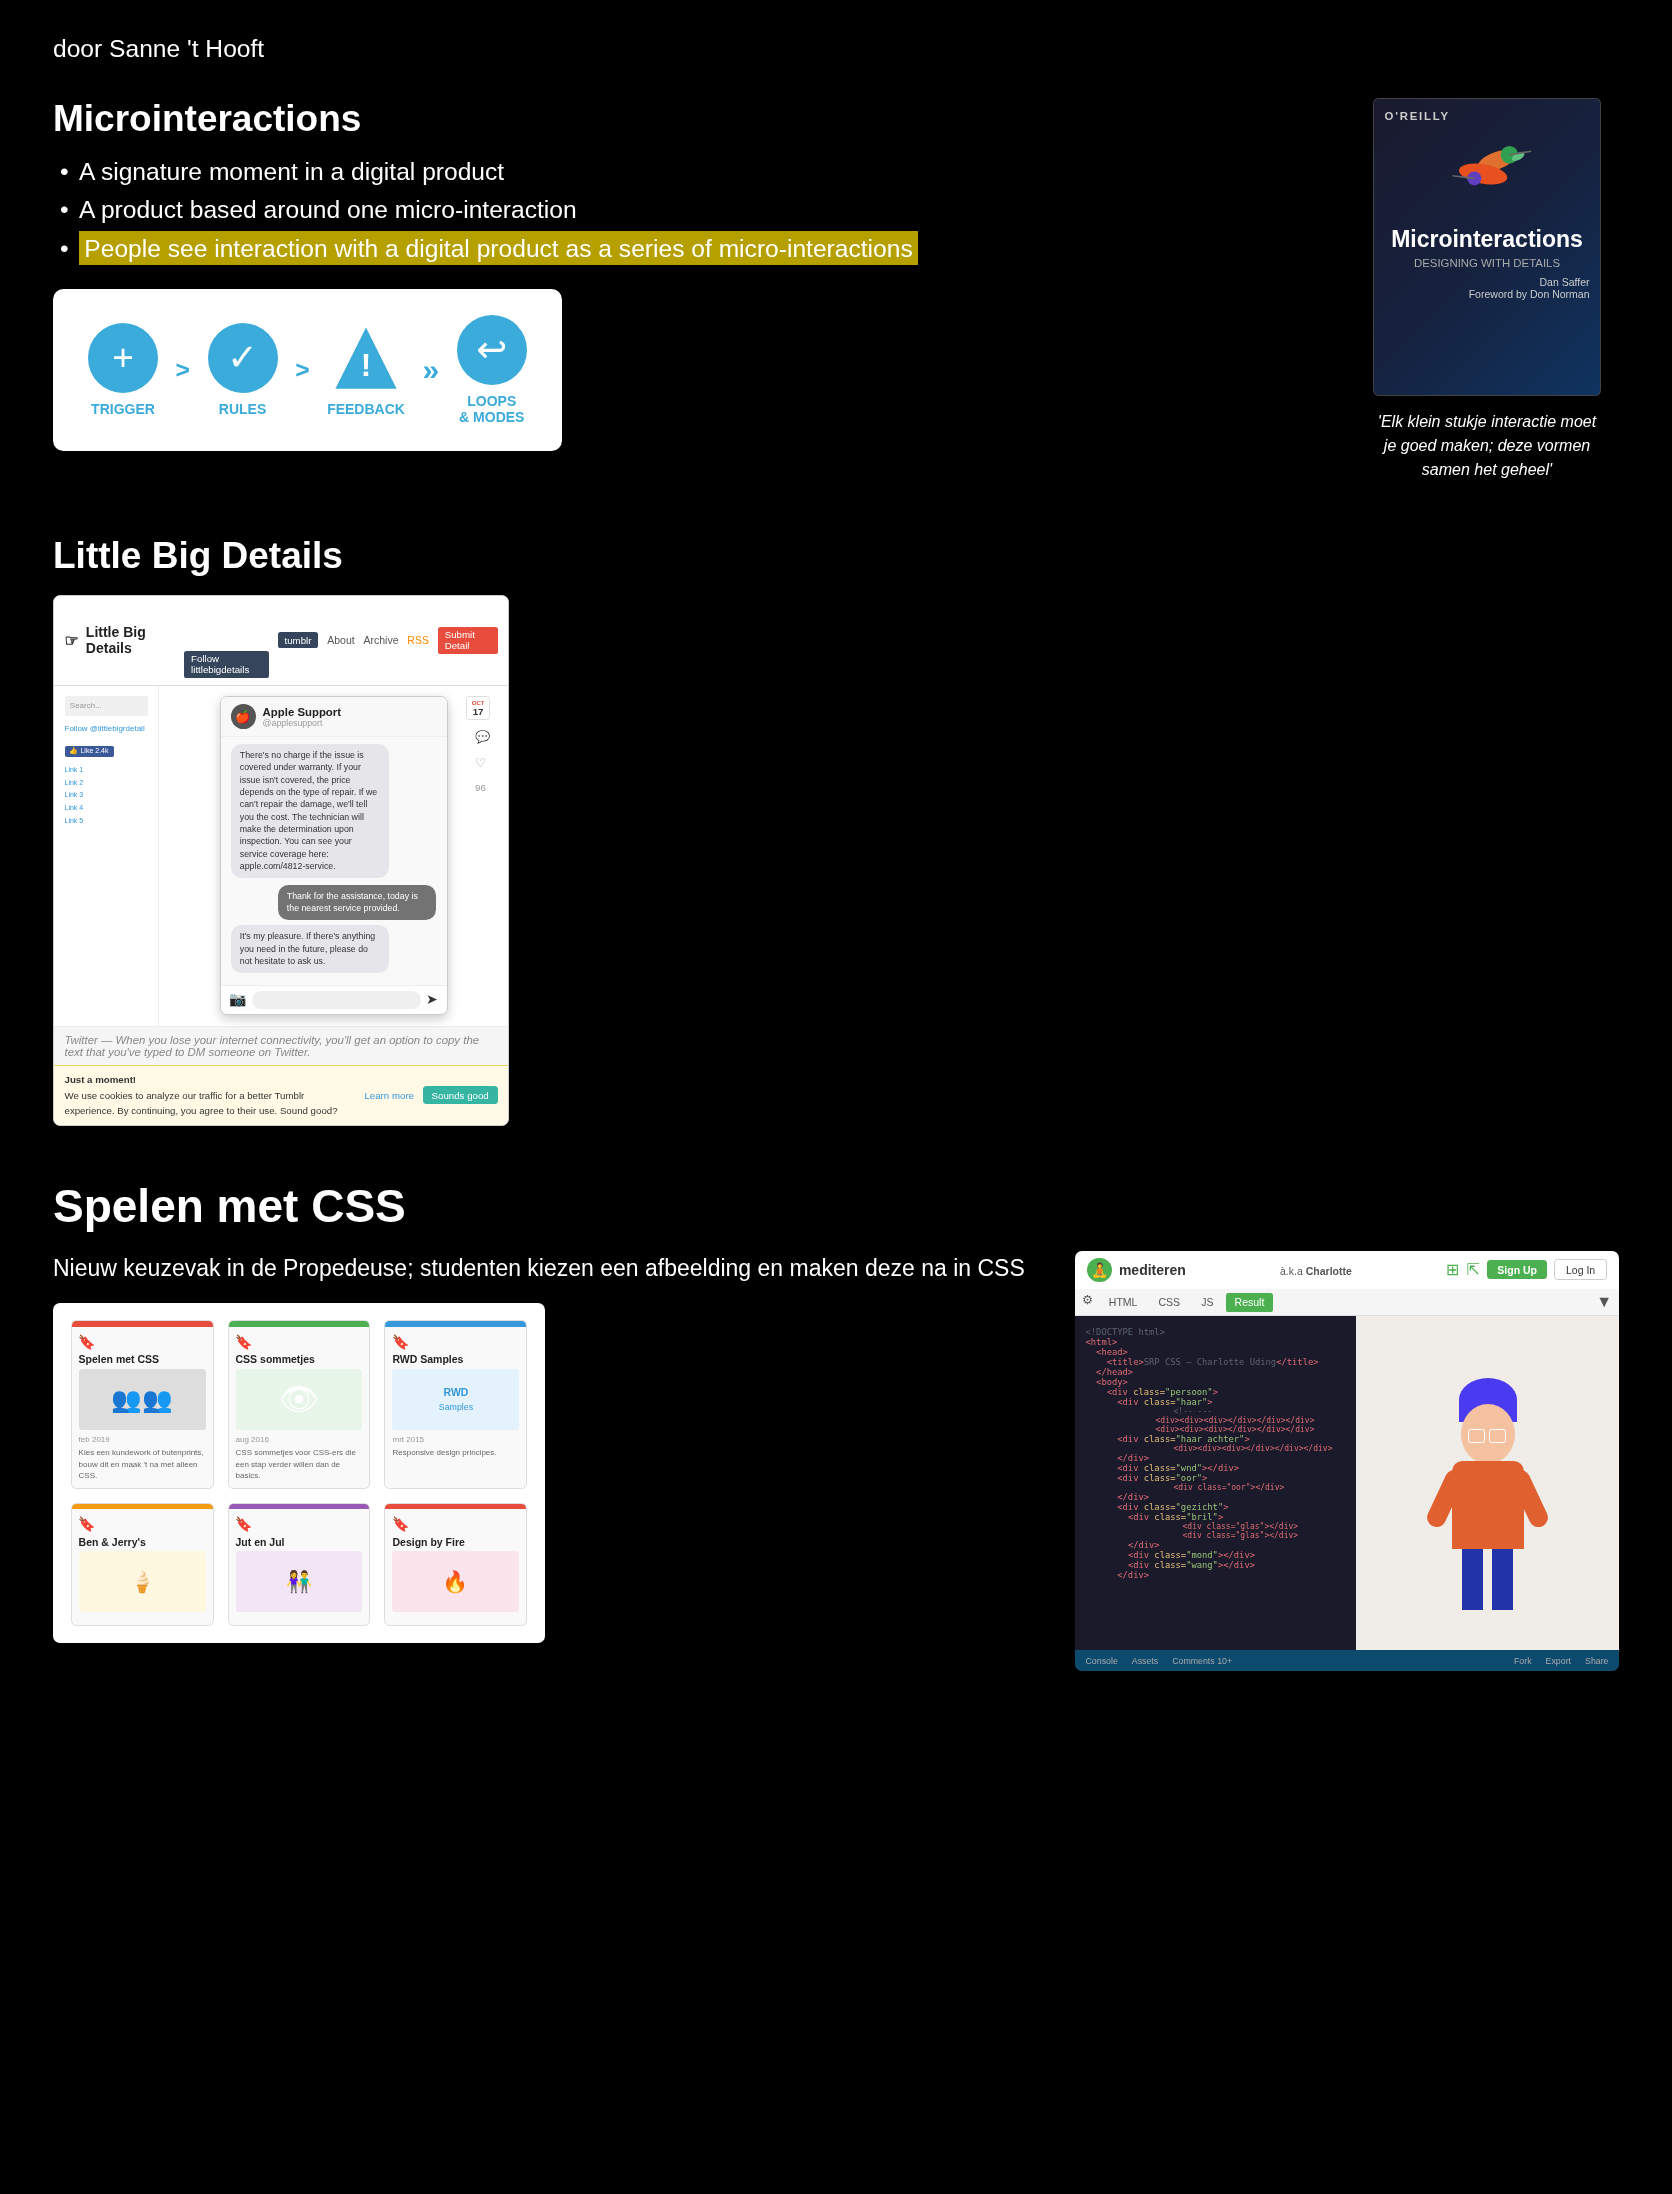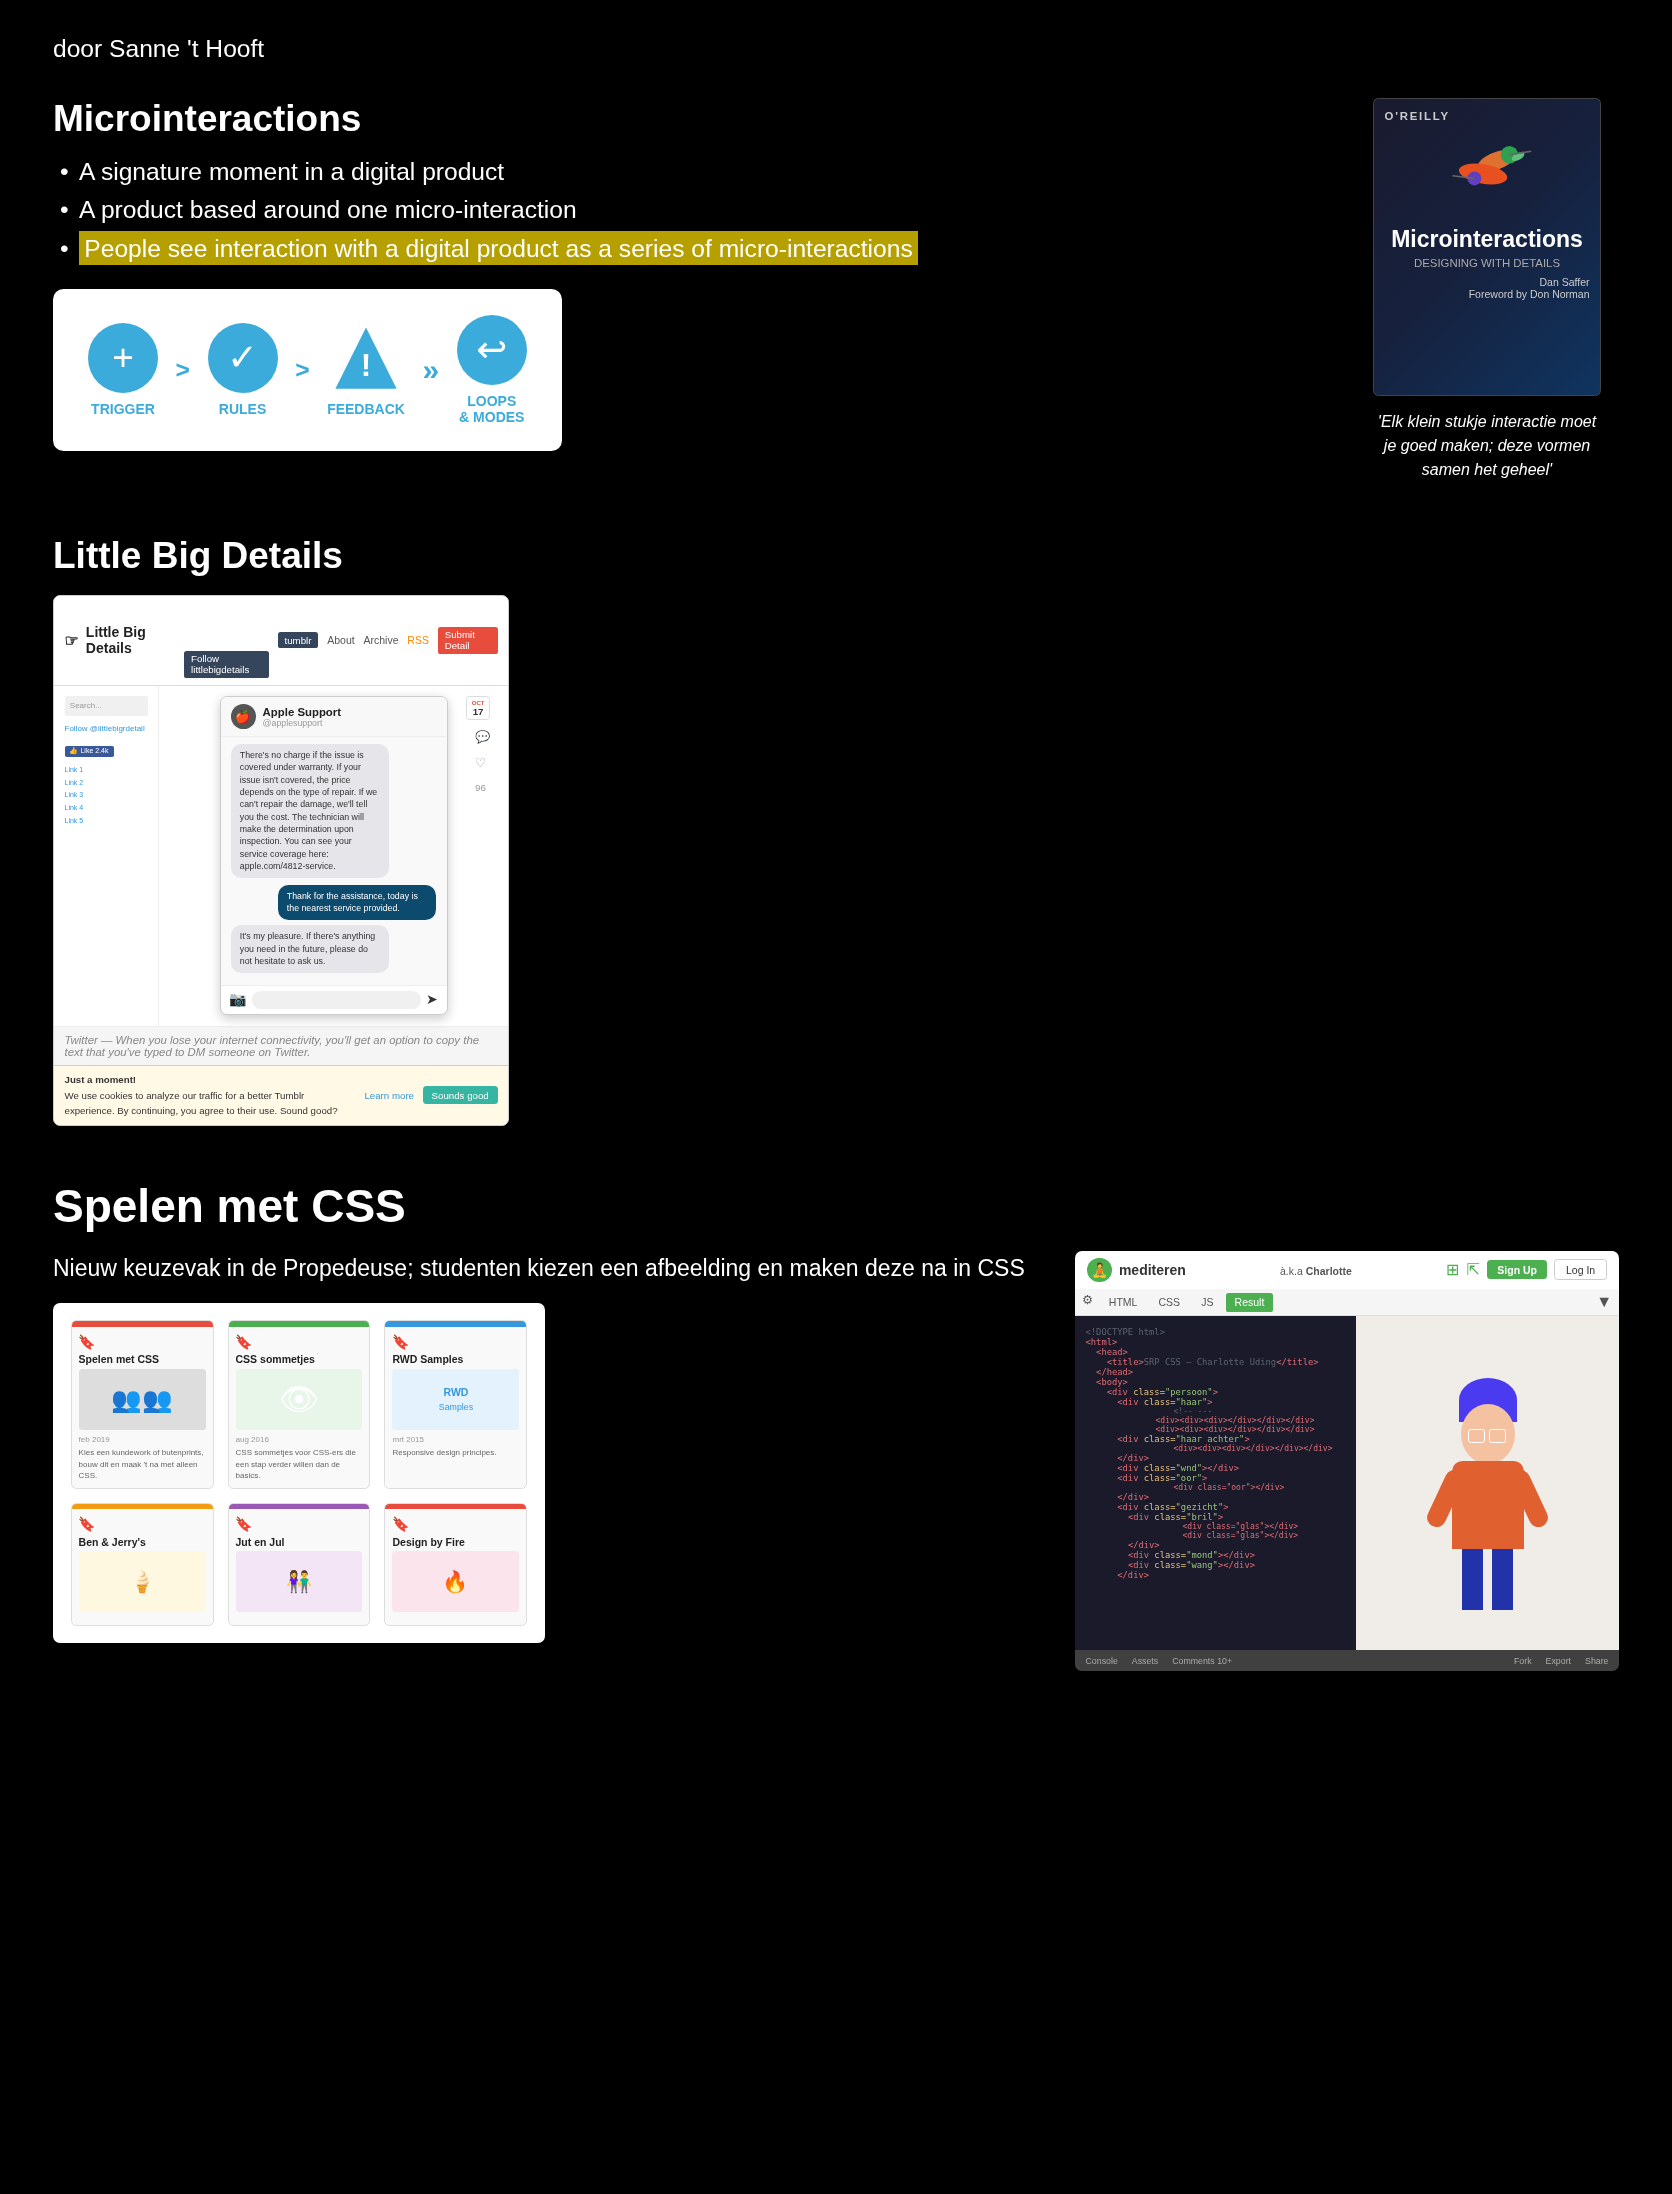--- a/index.html
+++ b/index.html
@@ -337,21 +337,21 @@
       background: #e5e5ea;
       border-radius: 10.5px;
       padding: 5.3px 8.8px;
       font-size: 8.8px;
       color: #333;
       max-width: 158px;
       margin-bottom: 5.3px;
       line-height: 1.4;
     }
     .lbd-chat-bubble-right {
-      background: #0c4a6e;
+      background: #737373;
       border-radius: 10.5px;
       padding: 5.3px 8.8px;
       font-size: 8.8px;
       color: #fff;
       max-width: 158px;
       margin-left: auto;
       margin-bottom: 5.3px;
       line-height: 1.4;
       margin-top: 7px;
     }
@@ -599,21 +599,21 @@
       align-items: center;
       justify-content: center;
       padding: 17.6px;
     }
     .mediteren-character {
       width: 123px;
       height: 211px;
       position: relative;
     }
     .mediteren-bottom-bar {
-      background: #404040;
+      background: #0c4a6e;
       padding: 5.3px 10.5px;
       display: flex;
       justify-content: space-between;
       align-items: center;
       font-size: 8.8px;
       color: #aaa;
     }
   </style>
 </head>
 <body>

